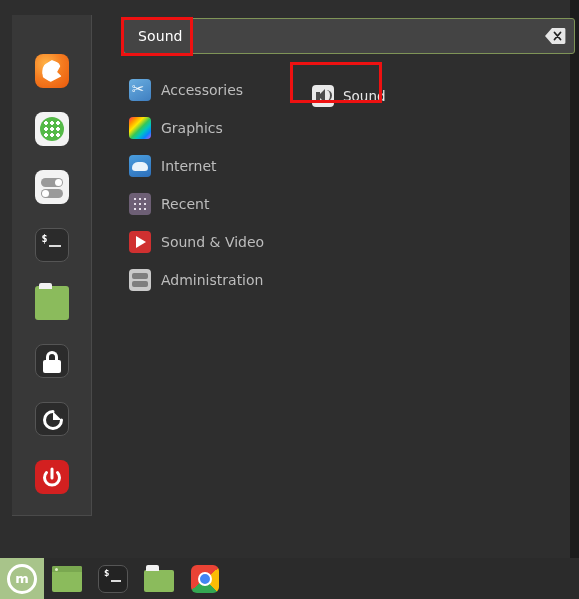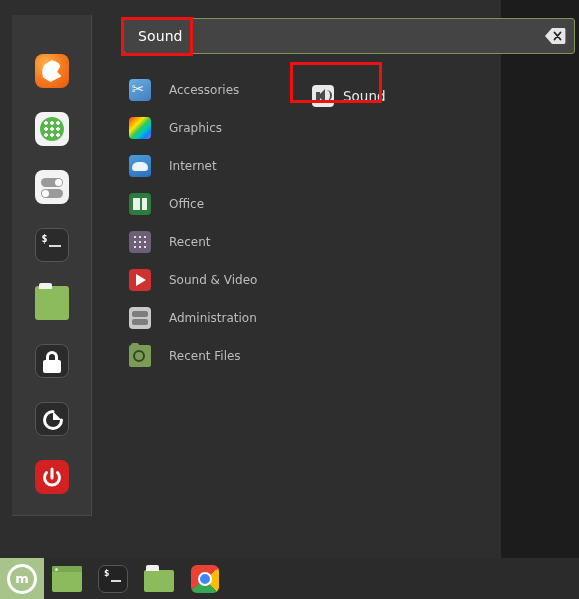--- a/index.html
+++ b/index.html
@@ -13,21 +13,21 @@
     font-family: "DejaVu Sans", "Liberation Sans", sans-serif;
     overflow: hidden;
     position: relative;
   }
 
   
   #menu-window {
     position: absolute;
     left: 0;
     top: 0;
-    width: 501px;
+    width: 570px;
     height: 558px;
     background: #2e2e2e;
     box-sizing: border-box;
   }
 
   
   #favorites-sidebar {
     position: absolute;
     left: 12px;
     top: 15px;
@@ -257,22 +257,21 @@
   .cat-icon {
     width: 22px;
     height: 22px;
     border-radius: 4px;
     margin-right: 10px;
     position: relative;
     flex: none;
   }
   .cat-label {
     color: #bdbdbd;
-    font-size: 12px;
-    margin-left: 8px;
+    font-size: 14px;
   }
 
   .ic-acc { background: linear-gradient(150deg, #6aaee0, #3f7fc1); }
   .ic-acc::after {
     content: "\2702";
     position: absolute;
     left: 3px; top: -1px;
     color: #eef6fb;
     font-size: 15px;
     line-height: 22px;
@@ -635,46 +634,38 @@
       <div class="cat-item">
         <span class="cat-icon ic-gfx"></span>
         <span class="cat-label">Graphics</span>
       </div>
 
       <div class="cat-item">
         <span class="cat-icon ic-net"></span>
         <span class="cat-label">Internet</span>
       </div>
 
-      <div class="cat-item">
-        <span class="cat-icon ic-office"></span>
-        <span class="cat-label">Office</span>
-      </div>
 
       <div class="cat-item">
         <span class="cat-icon ic-other"></span>
         <span class="cat-label">Recent</span>
       </div>
 
       <div class="cat-item">
         <span class="cat-icon ic-sndvid"></span>
         <span class="cat-label">Sound &amp; Video</span>
       </div>
 
       <div class="cat-item">
         <span class="cat-icon ic-admin"></span>
         <span class="cat-label">Administration</span>
       </div>
 
 
 
-      <div class="cat-item">
-        <span class="cat-icon ic-recent"></span>
-        <span class="cat-label">Recent Files</span>
-      </div>
 
     </div>
 
     <div id="result-sound">
       <span id="sound-app-icon">
           <i class="wv"></i>
         </span>
       <span id="sound-app-label">Sound</span>
     </div>
 

